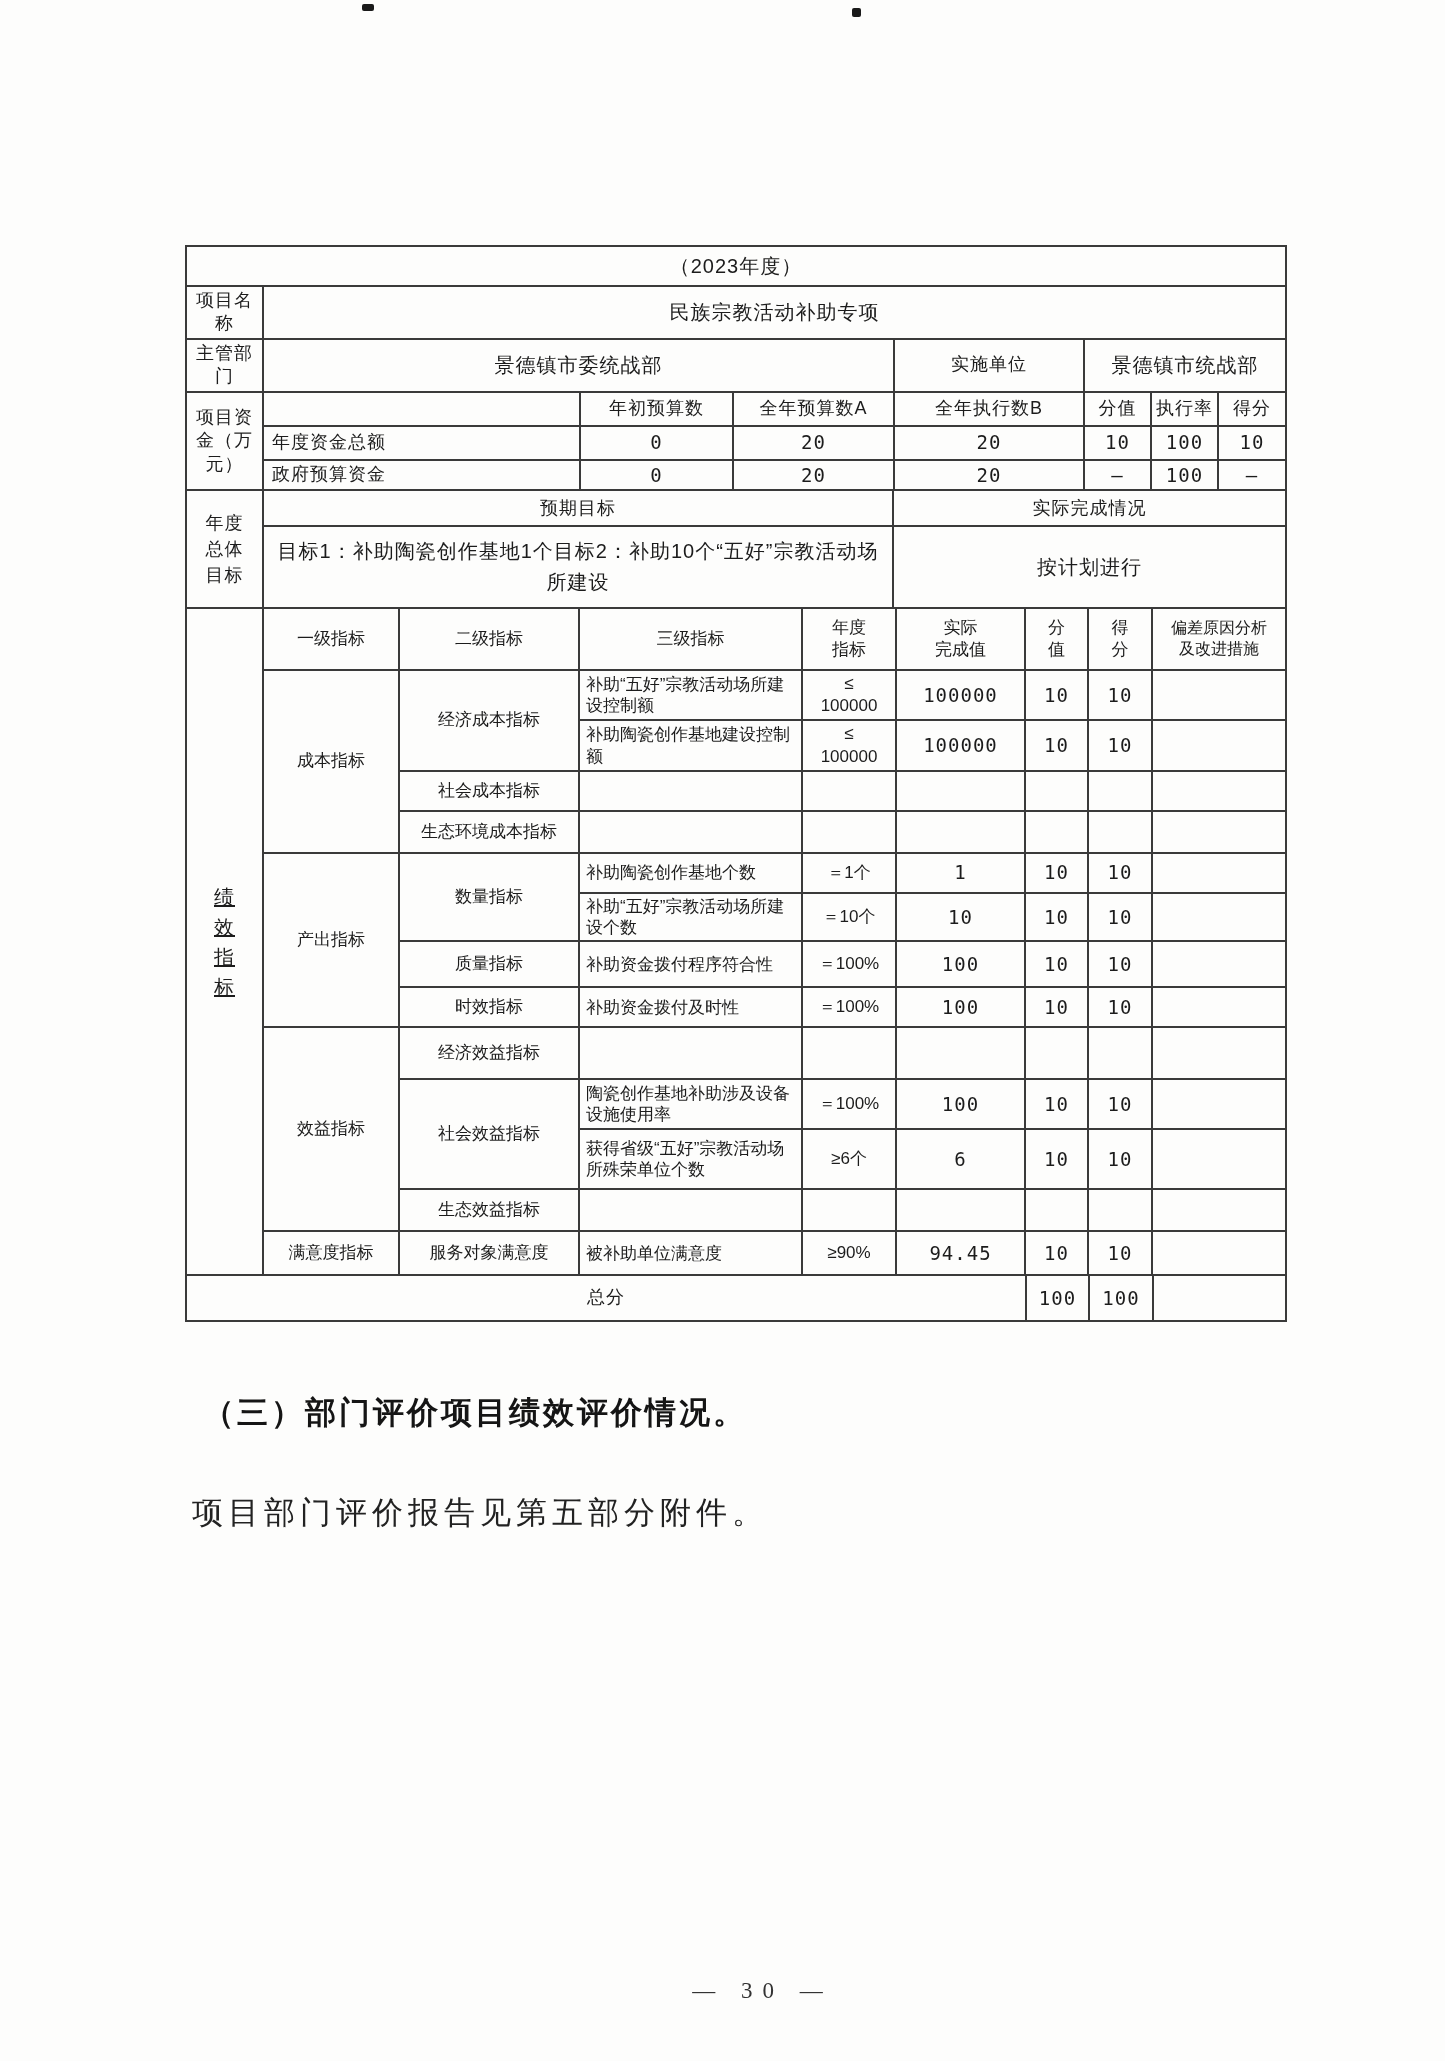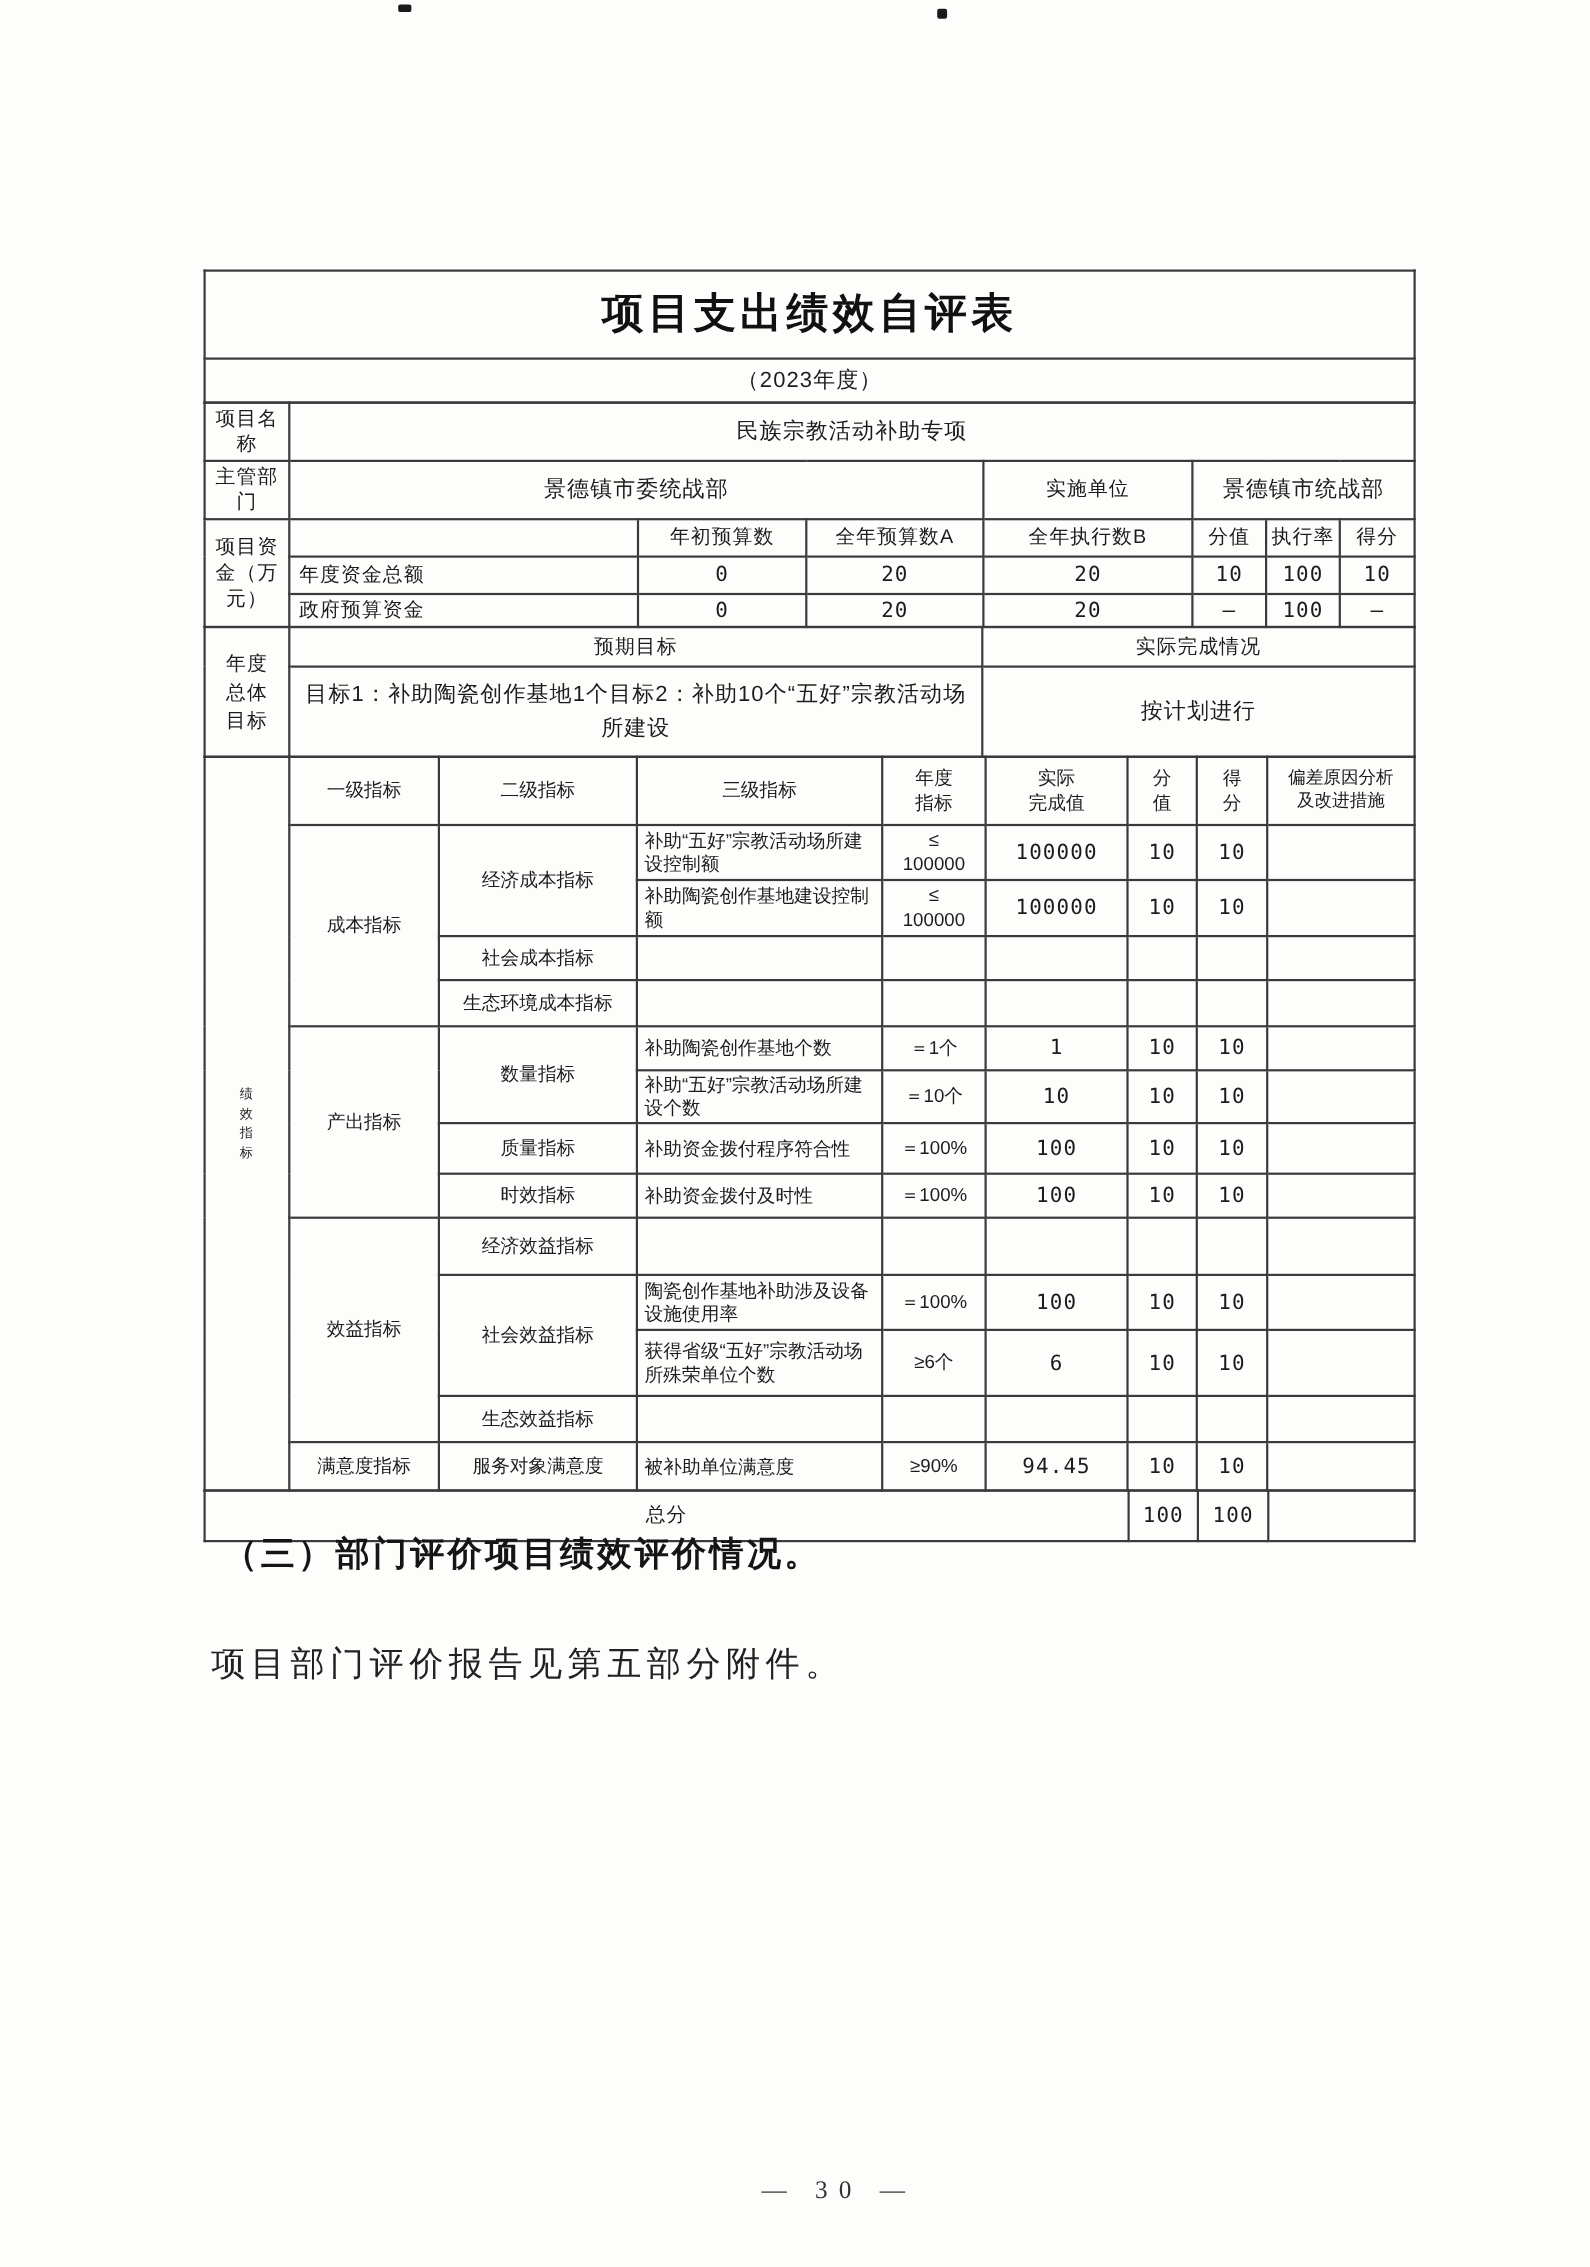--- a/index.html
+++ b/index.html
@@ -29,21 +29,21 @@
     font-size:38px;font-weight:bold;letter-spacing:4px;color:#111;
   }
   .subtitle-cell{font-size:20px;letter-spacing:1px;}
   .lbl{font-size:18px;}
   .big{font-size:20px;}
   .num{font-family:"DejaVu Sans Mono",monospace;font-size:19px;letter-spacing:1px;}
   .small{font-size:16px;letter-spacing:0;}
   .ind{font-size:17px;letter-spacing:0;}
   .name-left{text-align:left;font-size:17px;letter-spacing:0;line-height:1.25;padding-left:6px;}
   .goal-cell{font-size:20px;line-height:1.55;letter-spacing:1px;}
-  .vwrap{display:inline-block;width:24px;line-height:1.5;font-size:12px;}
+  .vwrap{display:inline-block;width:24px;line-height:1.5;font-size:20px;text-decoration:underline;}
   .v2wrap{display:inline-block;width:44px;line-height:1.45;font-size:18px;}
   .sec-heading{
     position:absolute;left:203px;top:1392px;
     font-size:31px;font-weight:bold;letter-spacing:3px;color:#151515;
   }
   .sec-body{
     position:absolute;left:192px;top:1492px;
     font-size:31px;letter-spacing:5px;color:#222;
     font-family:"Liberation Serif",serif;
   }
@@ -60,23 +60,20 @@
 <div class="speck" style="left:362px;top:4px;width:12px;height:7px;"></div>
 <div class="speck" style="left:852px;top:8px;width:9px;height:9px;"></div>
 
 <div class="doc">
 
   <table>
     <colgroup>
         <col style="width:1100px">
       </colgroup>
     <tbody>
-        <tr style="height:80px">
-      <td class="title-cell">项目支出绩效自评表</td>
-    </tr>
     <tr style="height:40px">
       <td class="subtitle-cell">（2023年度）</td>
     </tr>
   </tbody>
     </table>
 
   <table>
     <colgroup>
       <col style="width:77px">
         <col style="width:317px">

